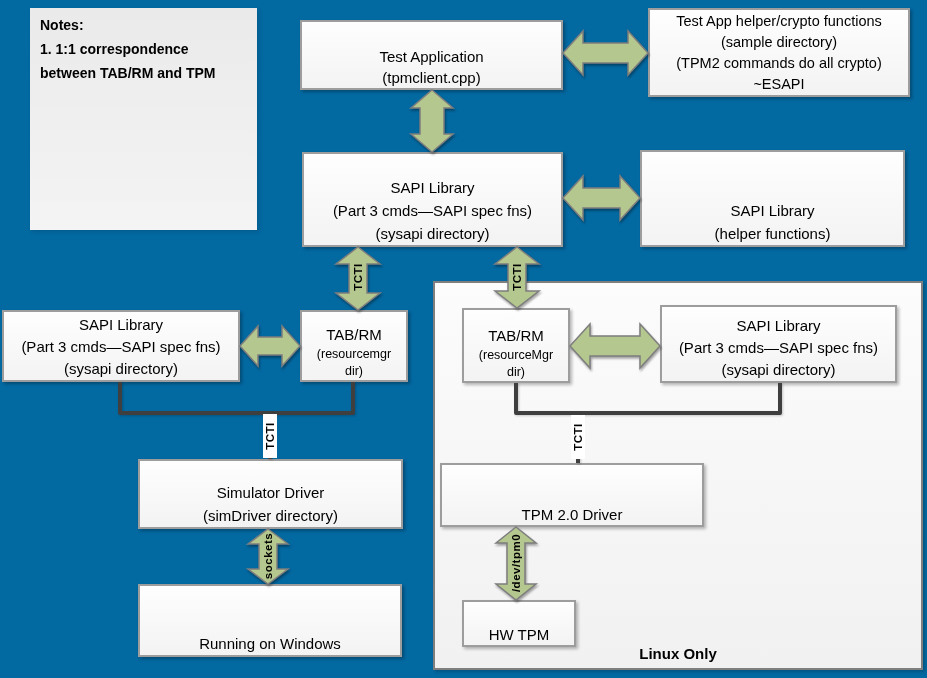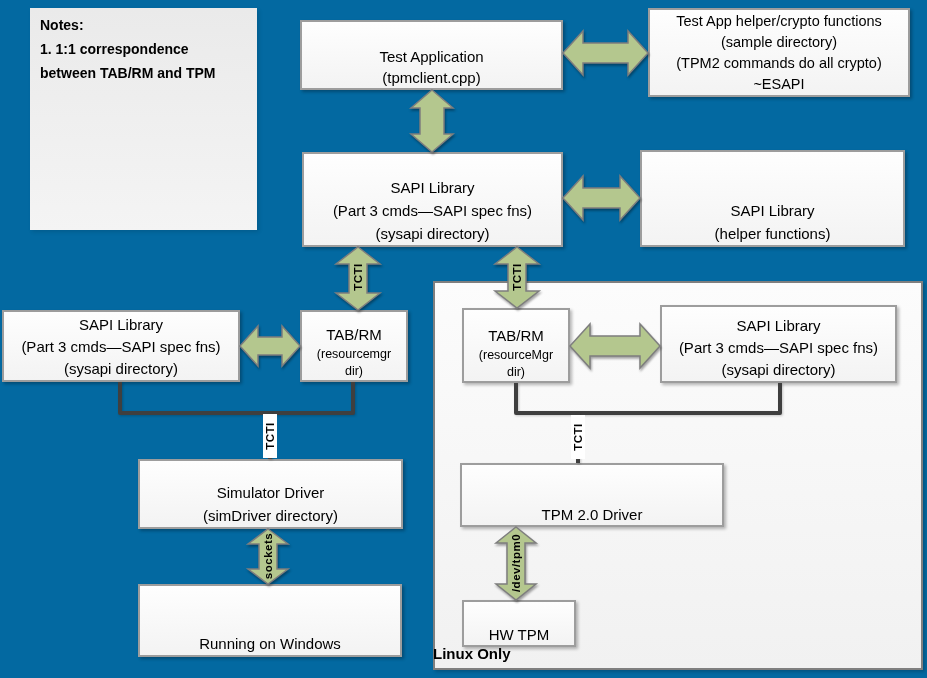--- a/index.html
+++ b/index.html
@@ -12,21 +12,21 @@
        display:flex;align-items:flex-end;justify-content:center;text-align:center;
        font-weight:normal;font-size:15px;line-height:21px;white-space:nowrap}
   .lh23{line-height:23px}
   .lh22{line-height:22px}
   .fs14{font-size:14.5px;line-height:21px}
   .tabrm .l1{font-size:15px;line-height:22px}
   .tabrm .l2{font-size:12.5px;line-height:17px}
 
   .container-box{position:absolute;z-index:1;background:linear-gradient(180deg,#fcfcfc 0%,#f1f1f1 100%);
        border:2px solid #7f7f7f;box-shadow:2px 2px 3px rgba(0,0,0,.2)}
-  .linux-label{position:absolute;z-index:2;font-weight:bold;font-size:15px;text-align:left}
+  .linux-label{position:absolute;z-index:2;font-weight:bold;font-size:15px;text-align:center}
 
   .notes{position:absolute;z-index:2;background:linear-gradient(180deg,#eaeaea 0%,#f4f4f4 100%);
        box-shadow:2px 2px 4px rgba(0,0,0,.12);font-weight:bold;font-size:14px;line-height:24px;
        padding:5px 10px;text-align:left}
 
   svg.overlay{position:absolute;left:0;top:0;z-index:3;pointer-events:none}
   .overlay polygon{stroke:#7e7e7e;stroke-width:1.5;filter:drop-shadow(1px 2px 1px rgba(0,0,0,.35))}
   .overlay polyline{fill:none;stroke-width:4;stroke-linejoin:round;filter:drop-shadow(1px 1px 1px rgba(0,0,0,.2))}
 
   .rlabel{position:absolute;z-index:4;font-weight:bold;font-size:11.5px;text-align:center;
@@ -116,21 +116,21 @@
       <div>(simDriver directory)</div>
     </div>
   </div>
 
   <div class="box lh23" style="left:138px;top:584px;width:264px;height:73px">
     <div>
       <div>Running on Windows</div>
     </div>
   </div>
 
-  <div class="box" style="left:460px;top:463px;width:264px;height:64px">
+  <div class="box" style="left:440px;top:463px;width:264px;height:64px">
     <div>TPM 2.0 Driver</div>
   </div>
 
   <div class="box" style="left:462px;top:600px;width:114px;height:47px">
     <div>HW TPM</div>
   </div>
 
   <svg class="overlay" width="927" height="678" viewBox="0 0 927 678">
 
     <polygon points="563,53 583,31 583,43 628,43 628,31 648,53 628,75 628,63 583,63 583,75" fill="#b4c78e"></polygon>

